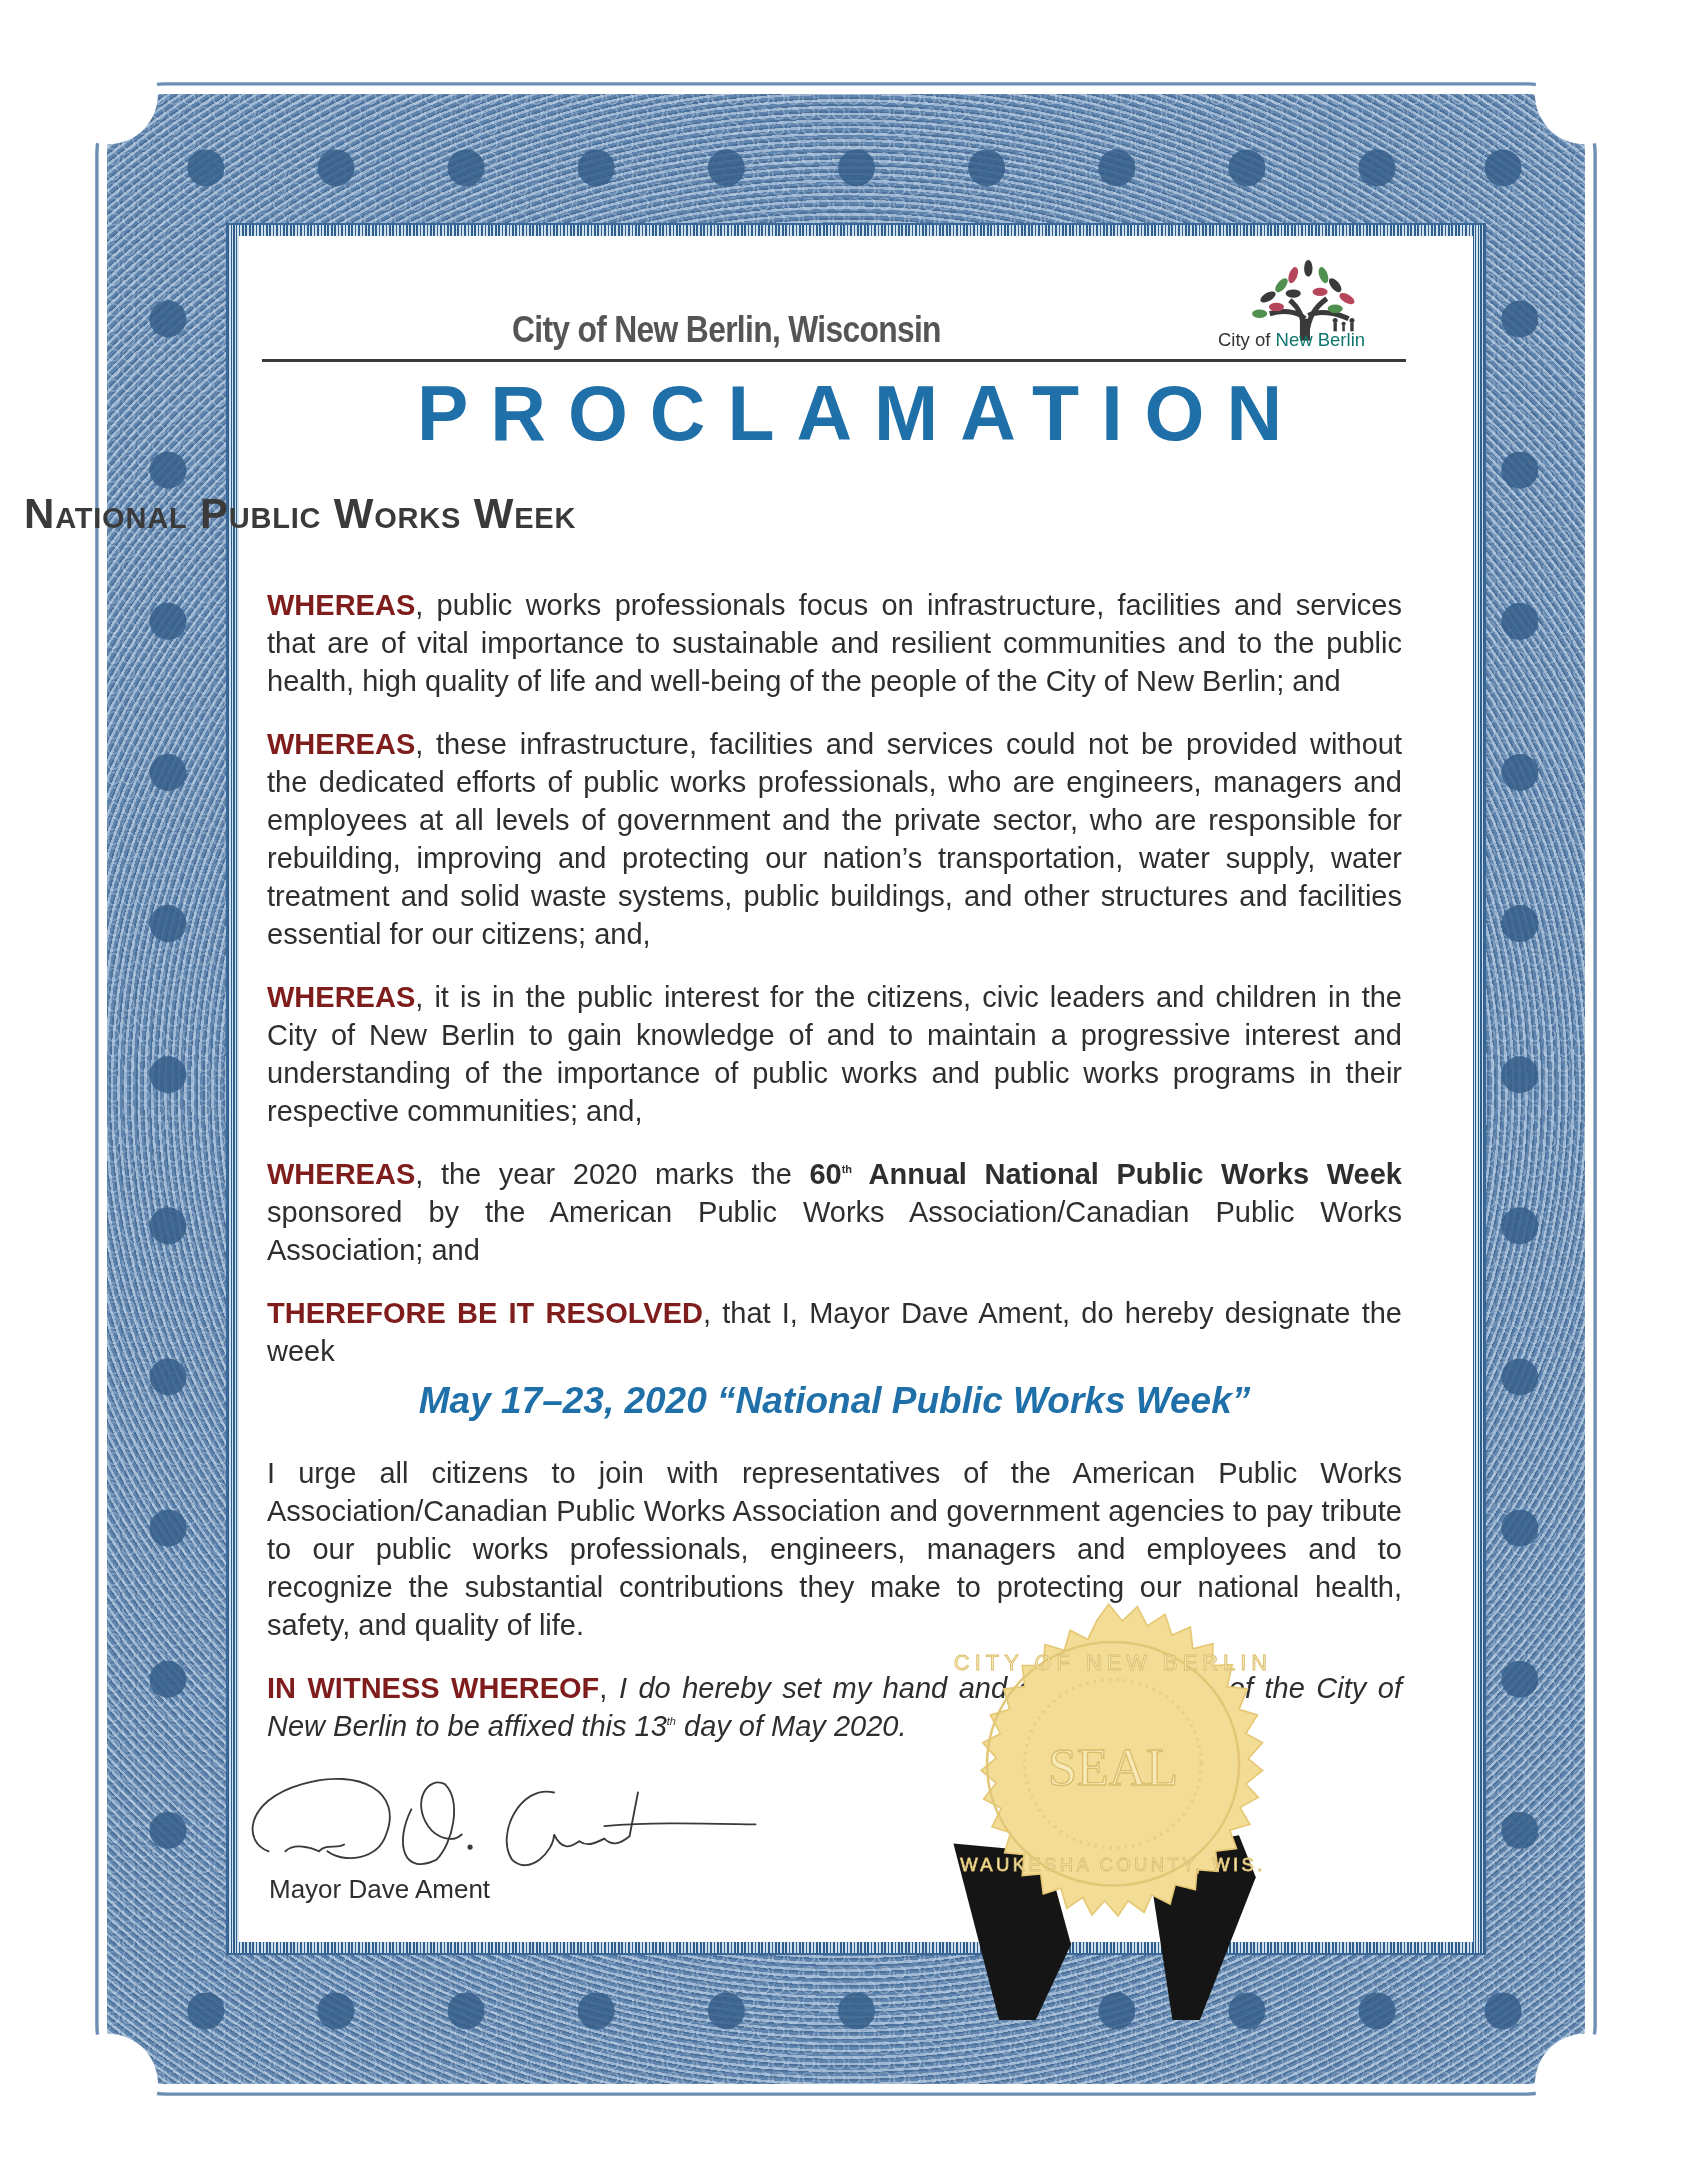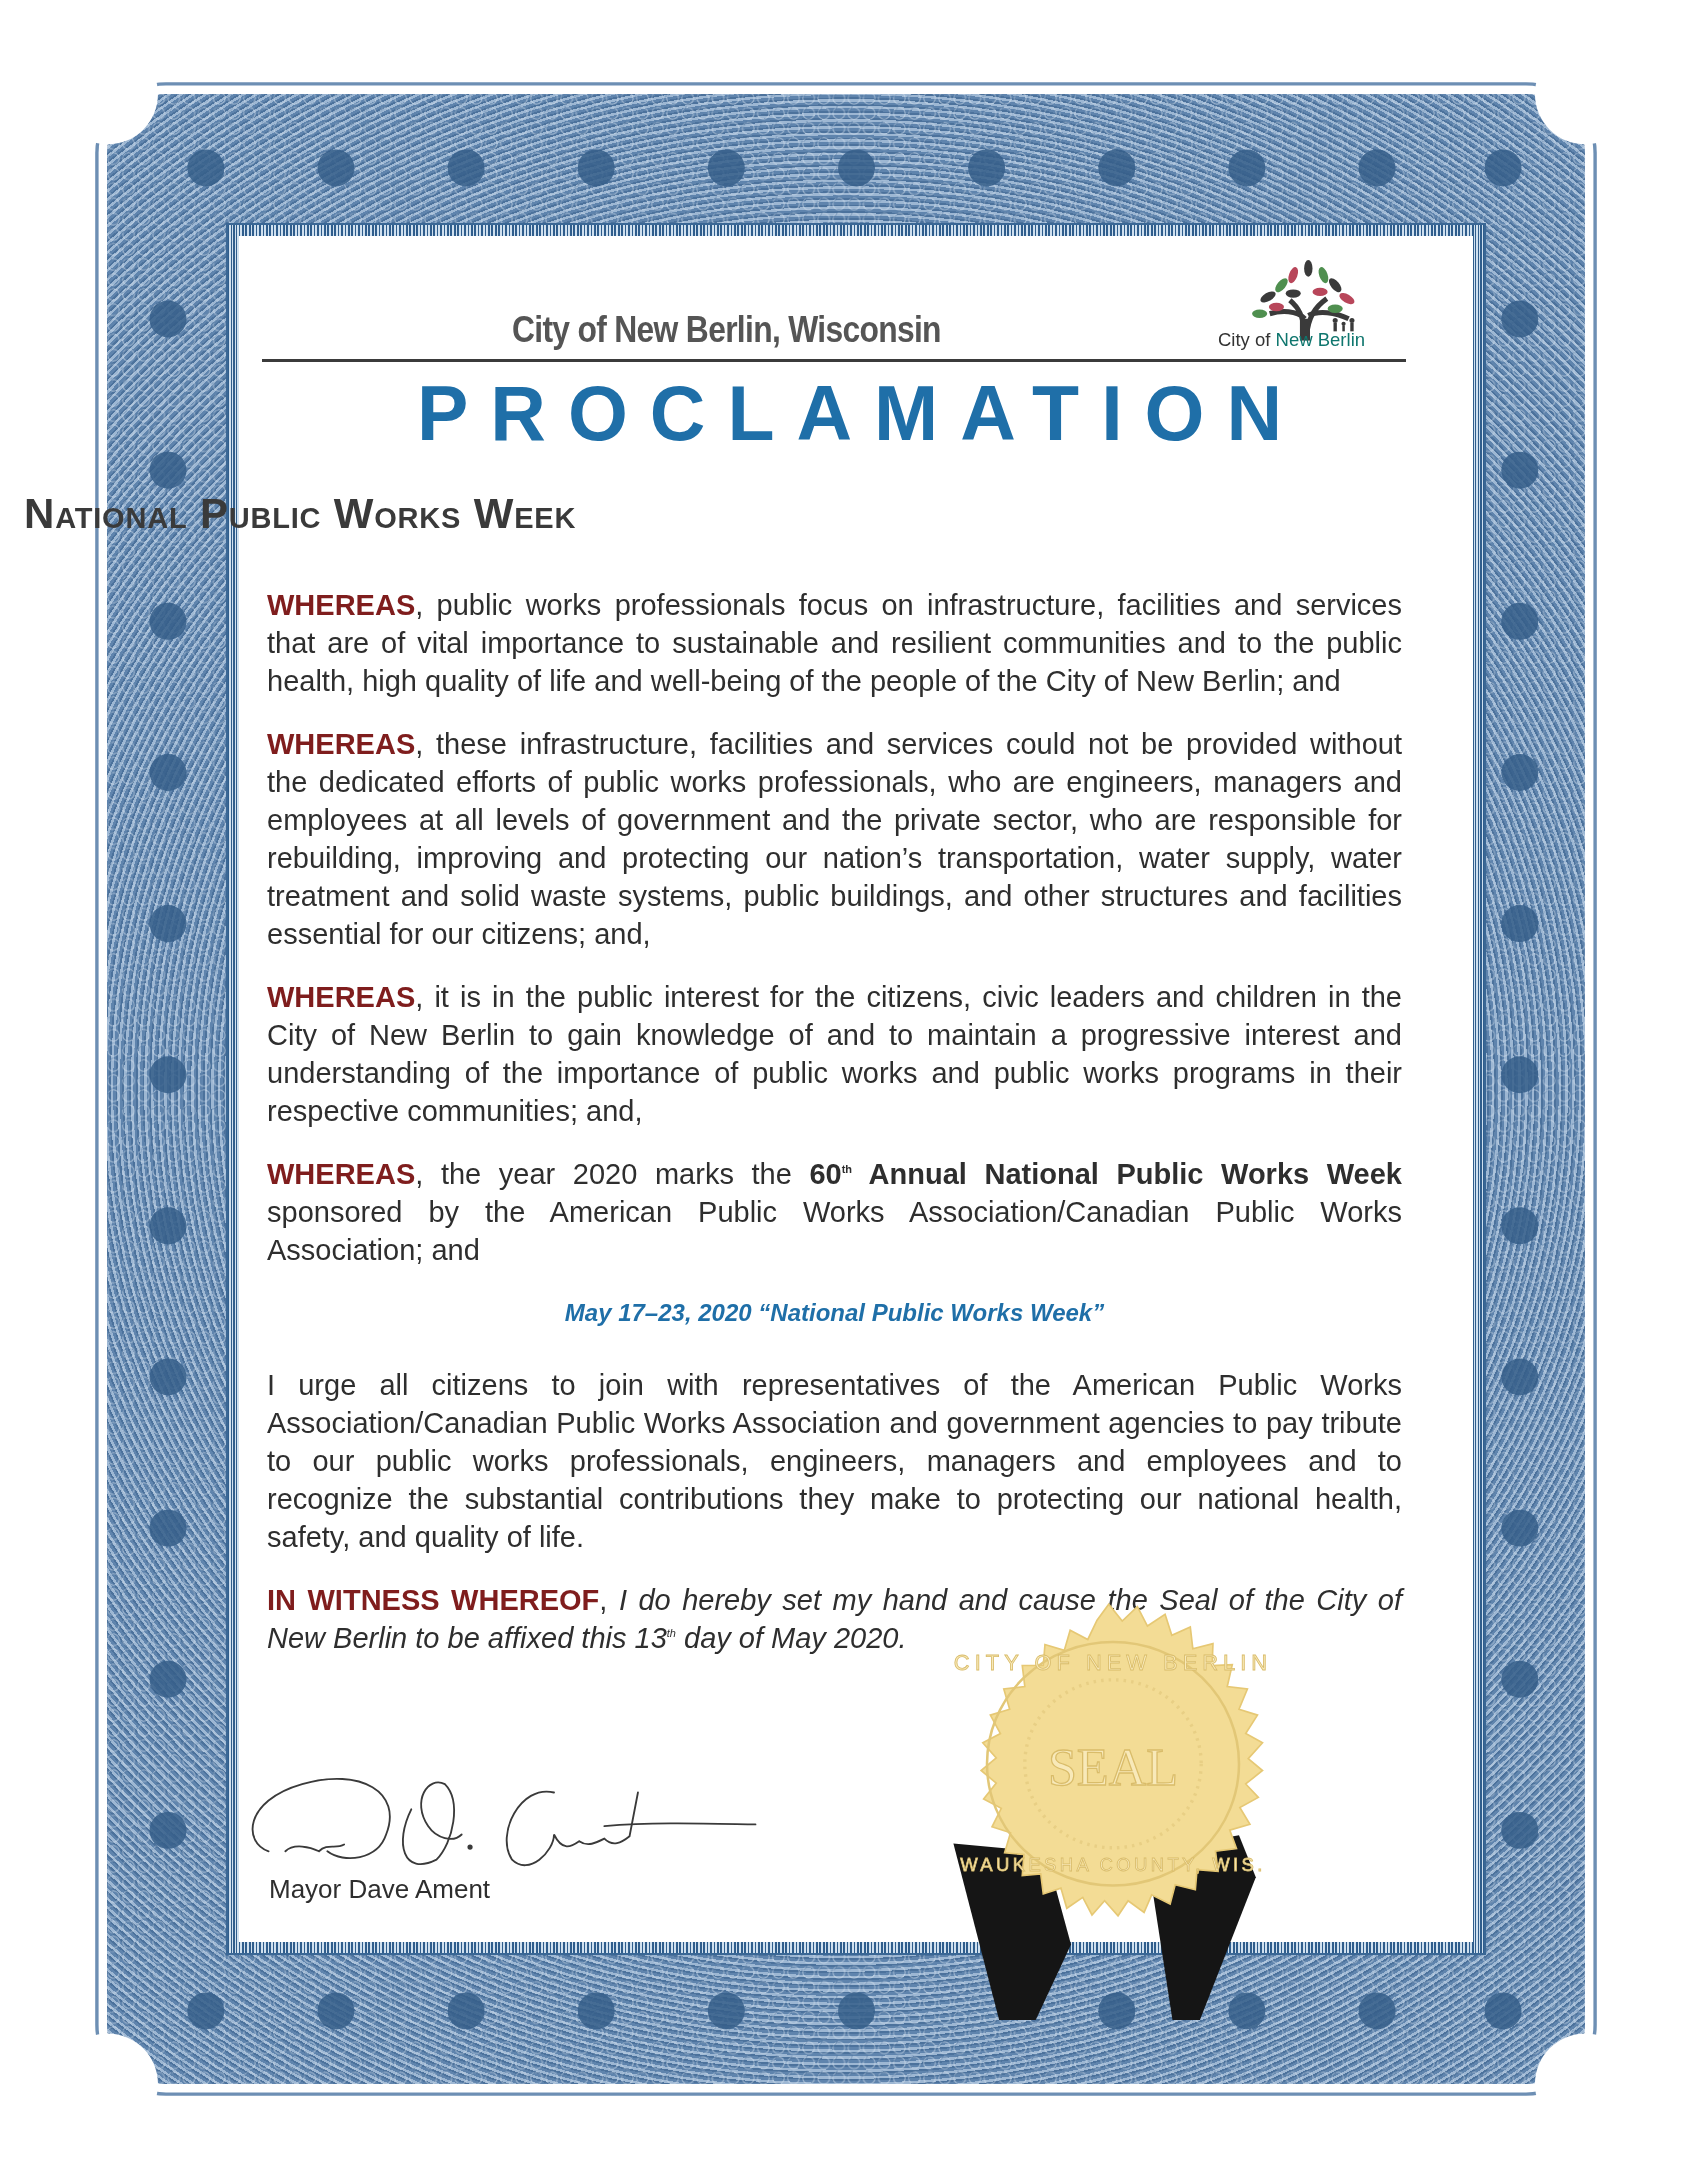--- a/index.html
+++ b/index.html
@@ -53,21 +53,21 @@
     position: absolute; left: 267px; width: 1135px; top: 586px;
     font-size: 29px; line-height: 38px; color: #2e2e2e; text-align: justify;
     transform-origin: left top;
   }
   .para { margin: 0 0 25px 0; }
   .lead { font-weight: bold; color: #7f1d1d; }
   .bold { font-weight: bold; }
   sup { font-size: 11px; line-height: 0; }
   .designation {
     text-align: center; font-style: italic; font-weight: bold; color: #1f6fa8;
-    font-size: 24px; margin: 8.4px 0 34px 0;
+    font-size: 37px; margin: 8.4px 0 34px 0;
   }
   .italic { font-style: italic; }
 
   
   .signature { position: absolute; left: 235px; top: 1742px; width: 638px; height: 143px; }
   .mayor-name { position: absolute; left: 269px; top: 1874px; font-size: 26px; color: #2e2e2e; }
 
   
   .seal { position: absolute; left: 903px; top: 1600px; width: 420px; height: 420px; }
 </style>
@@ -171,20 +171,21 @@
 
 <div class="header-rule"></div>
 <div class="title">PROCLAMATION</div>
 <div class="subtitle">National Public Works Week</div>
 
 <div class="body-text">
   <p class="para"><span class="lead">WHEREAS</span><span>, public works professionals focus on infrastructure, facilities and services that are of vital importance to sustainable and resilient communities and to the public health, high quality of life and well-being of the people of the City of New Berlin; and</span></p>
   <p class="para"><span class="lead">WHEREAS</span><span>, these infrastructure, facilities and services could not be provided without the dedicated efforts of public works professionals, who are engineers, managers and employees at all levels of government and the private sector, who are responsible for rebuilding, improving and protecting our nation’s transportation, water supply, water treatment and solid waste systems, public buildings, and other structures and facilities essential for our citizens; and,</span></p>
   <p class="para"><span class="lead">WHEREAS</span><span>, it is in the public interest for the citizens, civic leaders and children in the City of New Berlin to gain knowledge of and to maintain a progressive interest and understanding of the importance of public works and public works programs in their respective communities; and,</span></p>
   <p class="para"><span class="lead">WHEREAS</span><span>, the year 2020 marks the </span><span class="bold">60</span><sup class="bold">th</sup><span class="bold"> Annual National Public Works Week</span><span> sponsored by the American Public Works Association/Canadian Public Works Association; and</span></p>
+  <p class="para" style="margin-bottom:11.8px"><span class="lead">THEREFORE BE IT RESOLVED</span><span>, that  I, Mayor Dave Ament, do hereby designate the week</span></p>
   <div class="designation">May 17–23, 2020 “National Public Works Week”</div>
   <p class="para">I urge all citizens to join with representatives of the American Public Works Association/Canadian Public Works Association and government agencies to pay tribute to our public works professionals, engineers, managers and employees and to recognize the substantial contributions they make to protecting our national health, safety, and quality of life.</p>
   <p class="para"><span class="lead">IN WITNESS WHEREOF</span><span>, </span><span class="italic">I do hereby set my hand and cause the Seal of the City of New Berlin to be affixed this 13</span><sup class="italic">th</sup><span class="italic"> day of May 2020.</span></p>
 </div>
 
 <svg class="signature" viewBox="0 0 760 170">
   <g fill="none" stroke="#3a3a3a" stroke-width="2.2" stroke-linecap="round">
     <path d="M40 130 C 10 120, 10 70, 80 50 C 150 30, 200 60, 180 110 C 170 140, 130 145, 110 130"></path>
     <path d="M60 130 C 70 120, 90 125, 100 130 C 110 120, 120 128, 130 122"></path>
     <path d="M210 80 C 190 120, 200 160, 240 140 C 260 120, 270 70, 250 50 C 230 40, 210 70, 230 100 C 240 115, 260 120, 270 110"></path>

